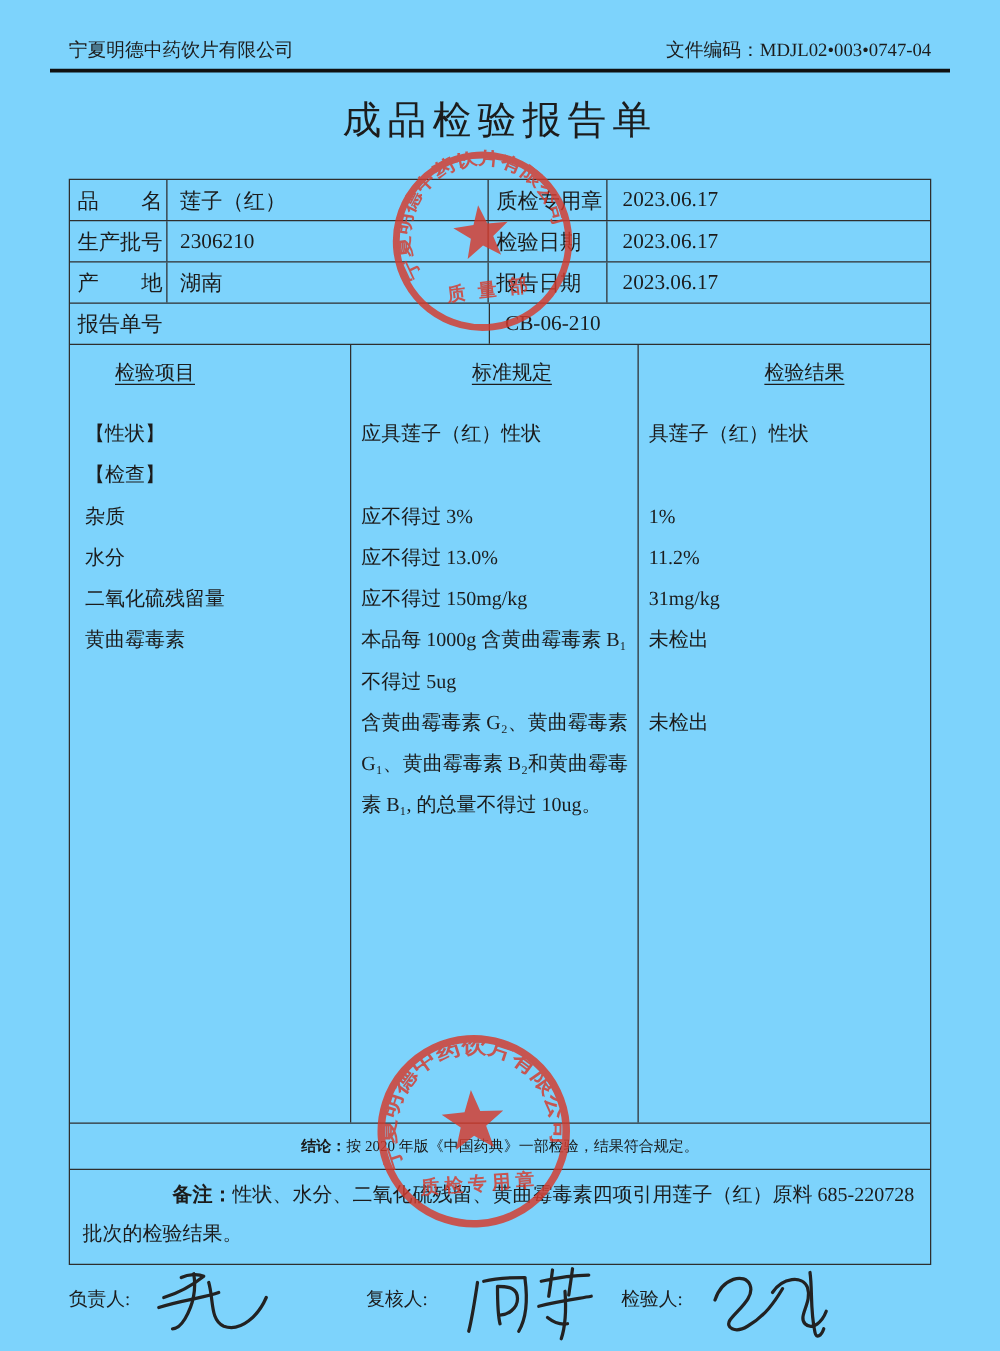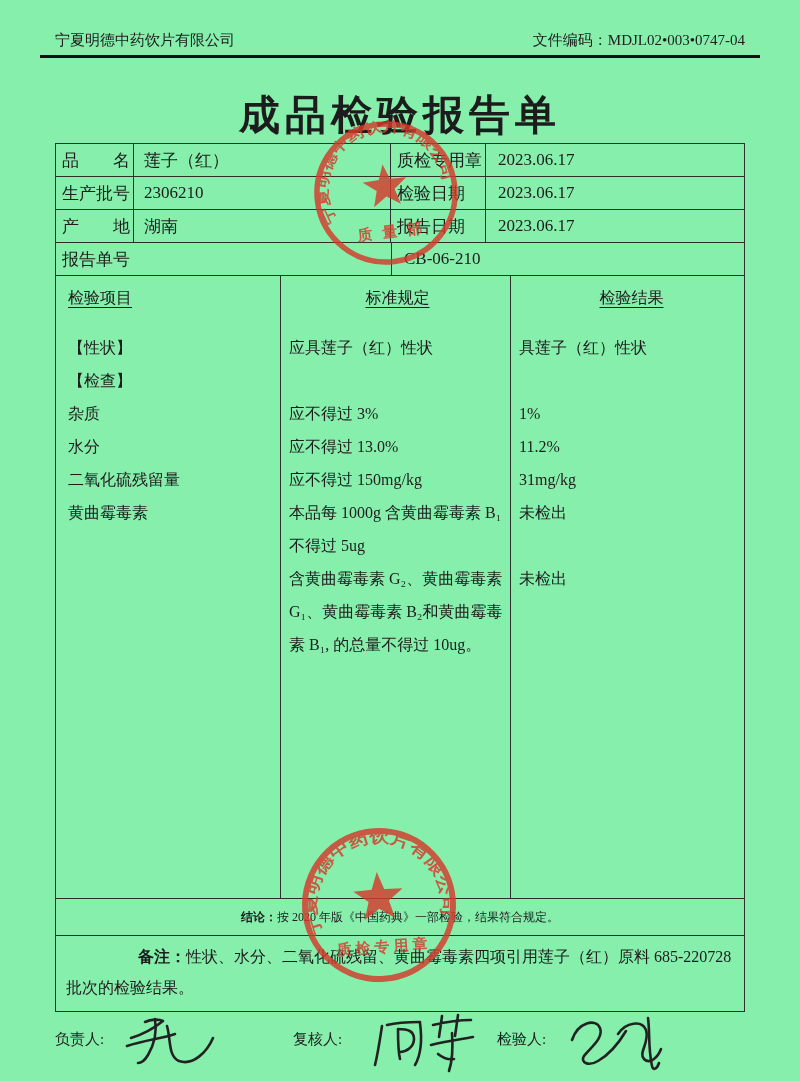--- a/index.html
+++ b/index.html
@@ -2,36 +2,36 @@
 <html><head>
 <meta charset="utf-8">
 <style>
   * { margin:0; padding:0; box-sizing:border-box; }
   html,body { background:#ffffff; }
   body {
     width:800px; height:1081px;
     font-family:"Liberation Serif","DejaVu Serif",serif;
     color:#1c1c1c;
   }
-  .page { position:relative; width:800px; height:1081px; overflow:hidden; background:#86efac; }
+  .page { position:relative; width:800px; height:1081px; overflow:hidden; background:#7dd3fc; }
 
   
   .letterhead {
     position:absolute; left:55px; right:55px; top:31px;
     display:flex; justify-content:space-between; align-items:baseline;
     font-size:15px;
   }
   .letterhead-rule {
     position:absolute; left:40px; right:40px; top:55px;
     border-top:3px solid #101010;
   }
 
   .doc-title {
-    position:absolute; left:0; right:0; top:88px;
-    text-align:center; font-size:41px; font-weight:bold; letter-spacing:5px;
+    position:absolute; left:0; right:0; top:75px;
+    text-align:center; font-size:31px; font-weight:normal; letter-spacing:5px;
   }
 
   
   .report-box {
     position:absolute; left:55px; top:143px; width:690px;
     border:1px solid #2e2e2e;
   }
   .irow { display:flex; height:33px; border-bottom:1px solid #2e2e2e; font-size:17px; }
   .irow > div { display:flex; align-items:center; }
   .ic1 { width:78px;  border-right:1px solid #2e2e2e; padding-left:6px;text-align:center; }
@@ -42,21 +42,21 @@
   .ic34 { flex:1; padding-left:12px; }
 
   
   .mainbody { display:flex; height:623px; border-bottom:1px solid #2e2e2e; font-size:16px; }
   .mcol { overflow:hidden; }
   .mcol1 { width:225px; border-right:1px solid #2e2e2e; padding-left:12px; }
   .mcol2 { width:230px; border-right:1px solid #2e2e2e; padding-left:8px; padding-right:4px; }
   .mcol3 { flex:1; padding-left:8px; }
   .mhead { height:55px; padding-top:12px; font-size:16px; }
   .mhead-c { text-align:center; }
-  .u { text-decoration:underline; text-underline-offset:4px; }
+  .u { text-decoration:underline; text-underline-offset:4px;margin-left:24px; }
   .bline { height:33px; line-height:33px; white-space:nowrap; }
   .bpara { line-height:33px; }
   .h66 { height:66px; } .h99 { height:99px; }
   .bspacer { height:33px; }
 
   .conclusion-row {
     height:37px; line-height:37px; border-bottom:1px solid #2e2e2e;
     text-align:center; font-size:12px;
   }
   .conclusion-row .lbl { font-weight:bold; }

